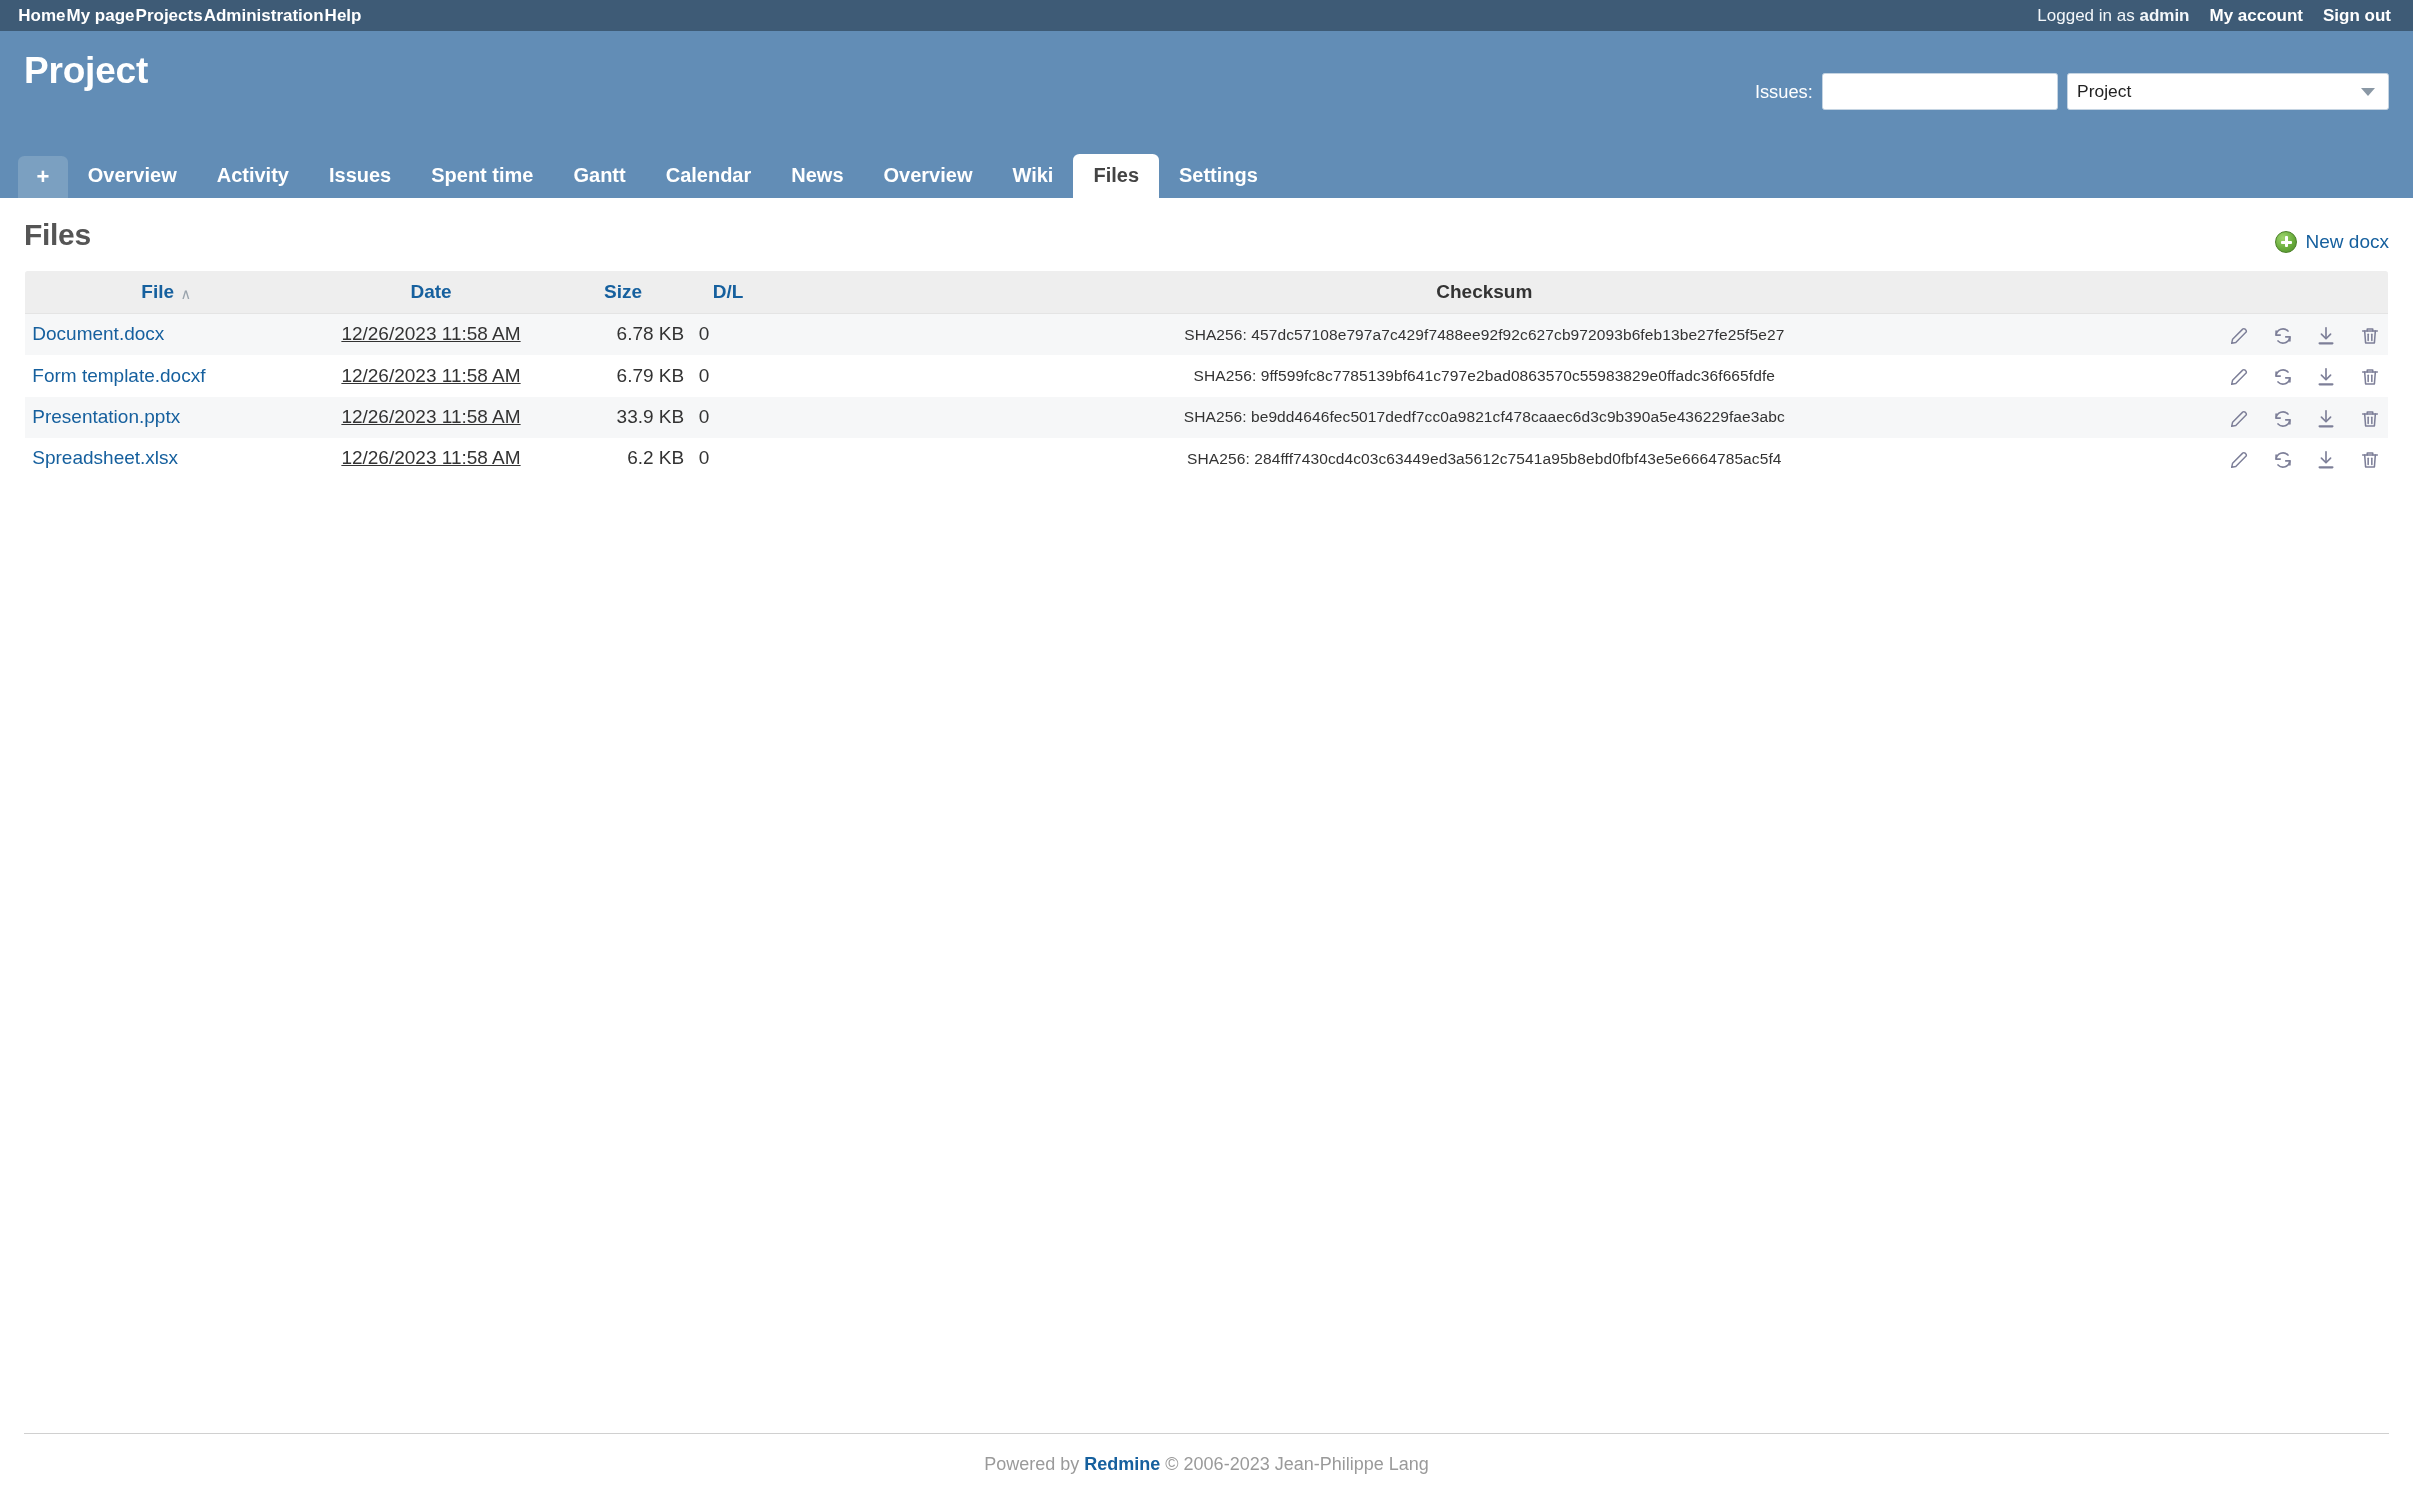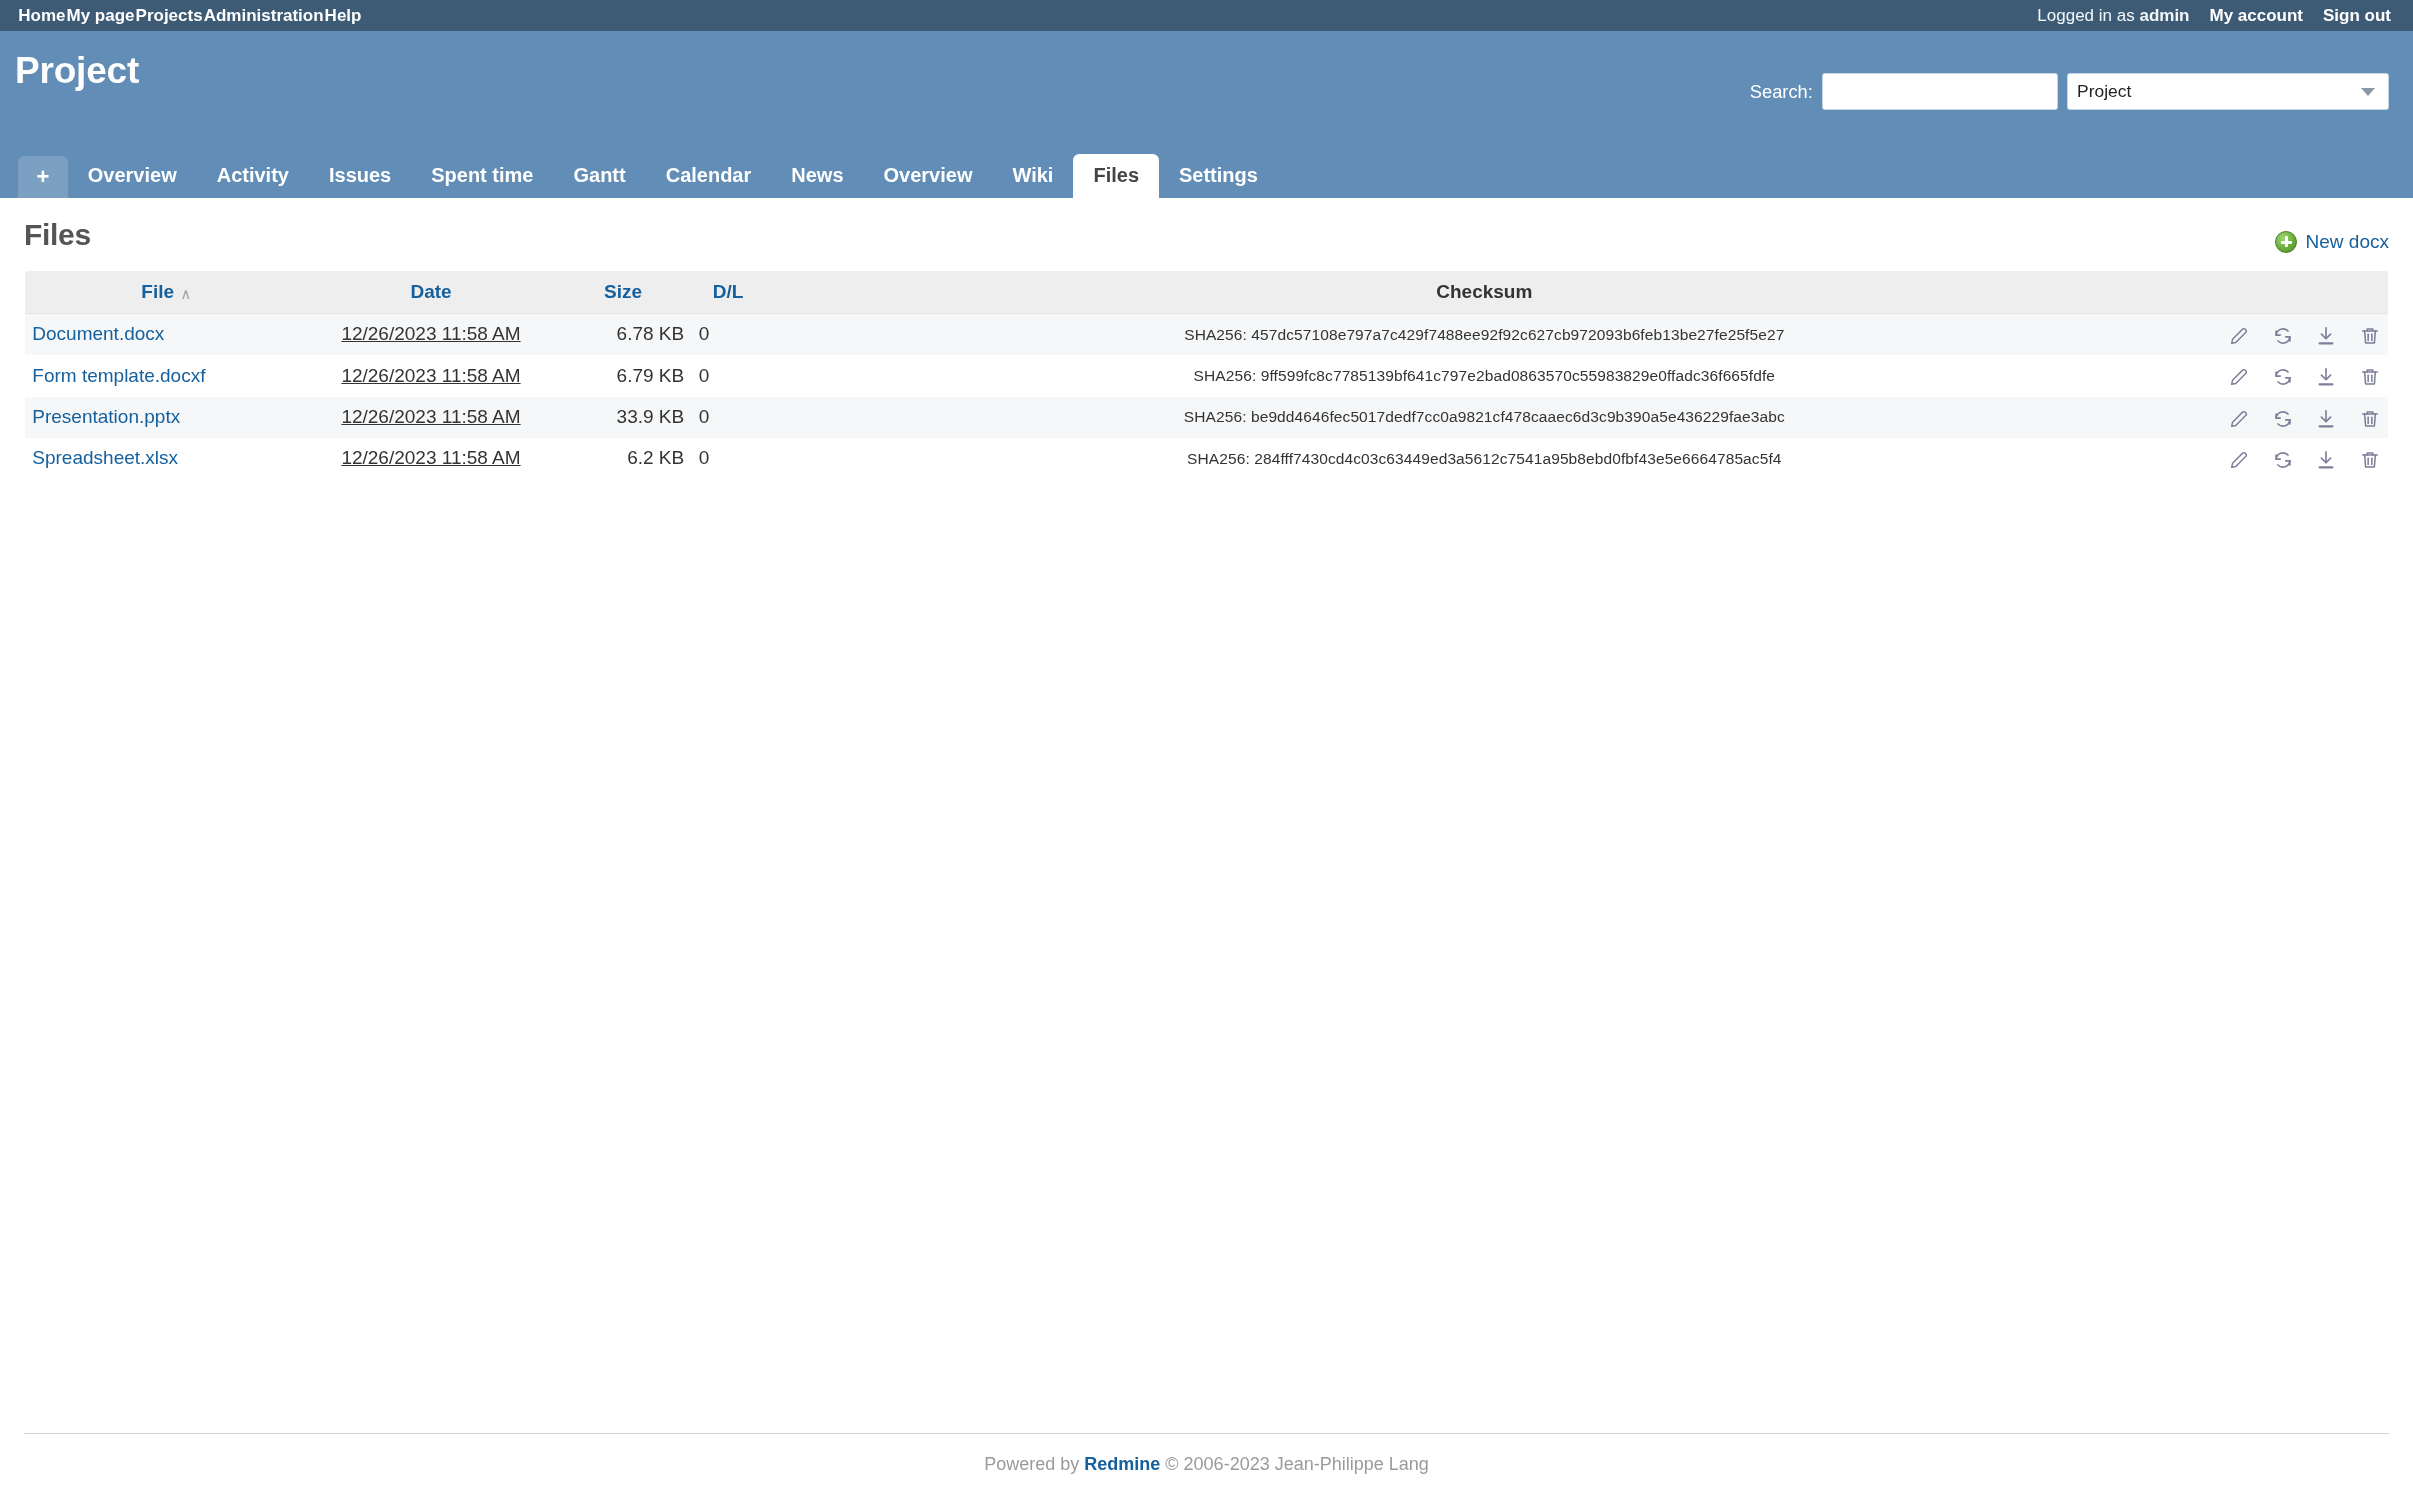--- a/index.html
+++ b/index.html
@@ -37,21 +37,21 @@
     white-space: nowrap;
   }
   #top-menu .logged-in-as b { font-weight: bold; }
 
   
   #header {
     background: #628db6;
     color: #ffffff;
     height: 114px;
     position: relative;
-    padding: 0 22px 0 15px;
+    padding: 0 22px 0 24px;
   }
   #header h1 {
     margin: 0;
     padding-top: 18.3px;
     font-size: 37px;
     font-weight: bold;
     letter-spacing: -0.2px;
     color: #ffffff;
     line-height: 1.2;
   }
@@ -293,21 +293,21 @@
       <b>admin</b></span>
     <a href="#">My account</a>
     <a href="#">Sign out</a>
   </div>
 </div>
 
 <div id="header">
   <h1>Project</h1>
 
   <div id="quick-search">
-    <label>Search:</label>
+    <label>Issues:</label>
     <input type="text" placeholder="" style="">
     <div class="scope-select">
       <span>Project</span>
       <span class="chev"></span>
     </div>
   </div>
 </div>
 
 <div id="main-menu">
   <ul>

